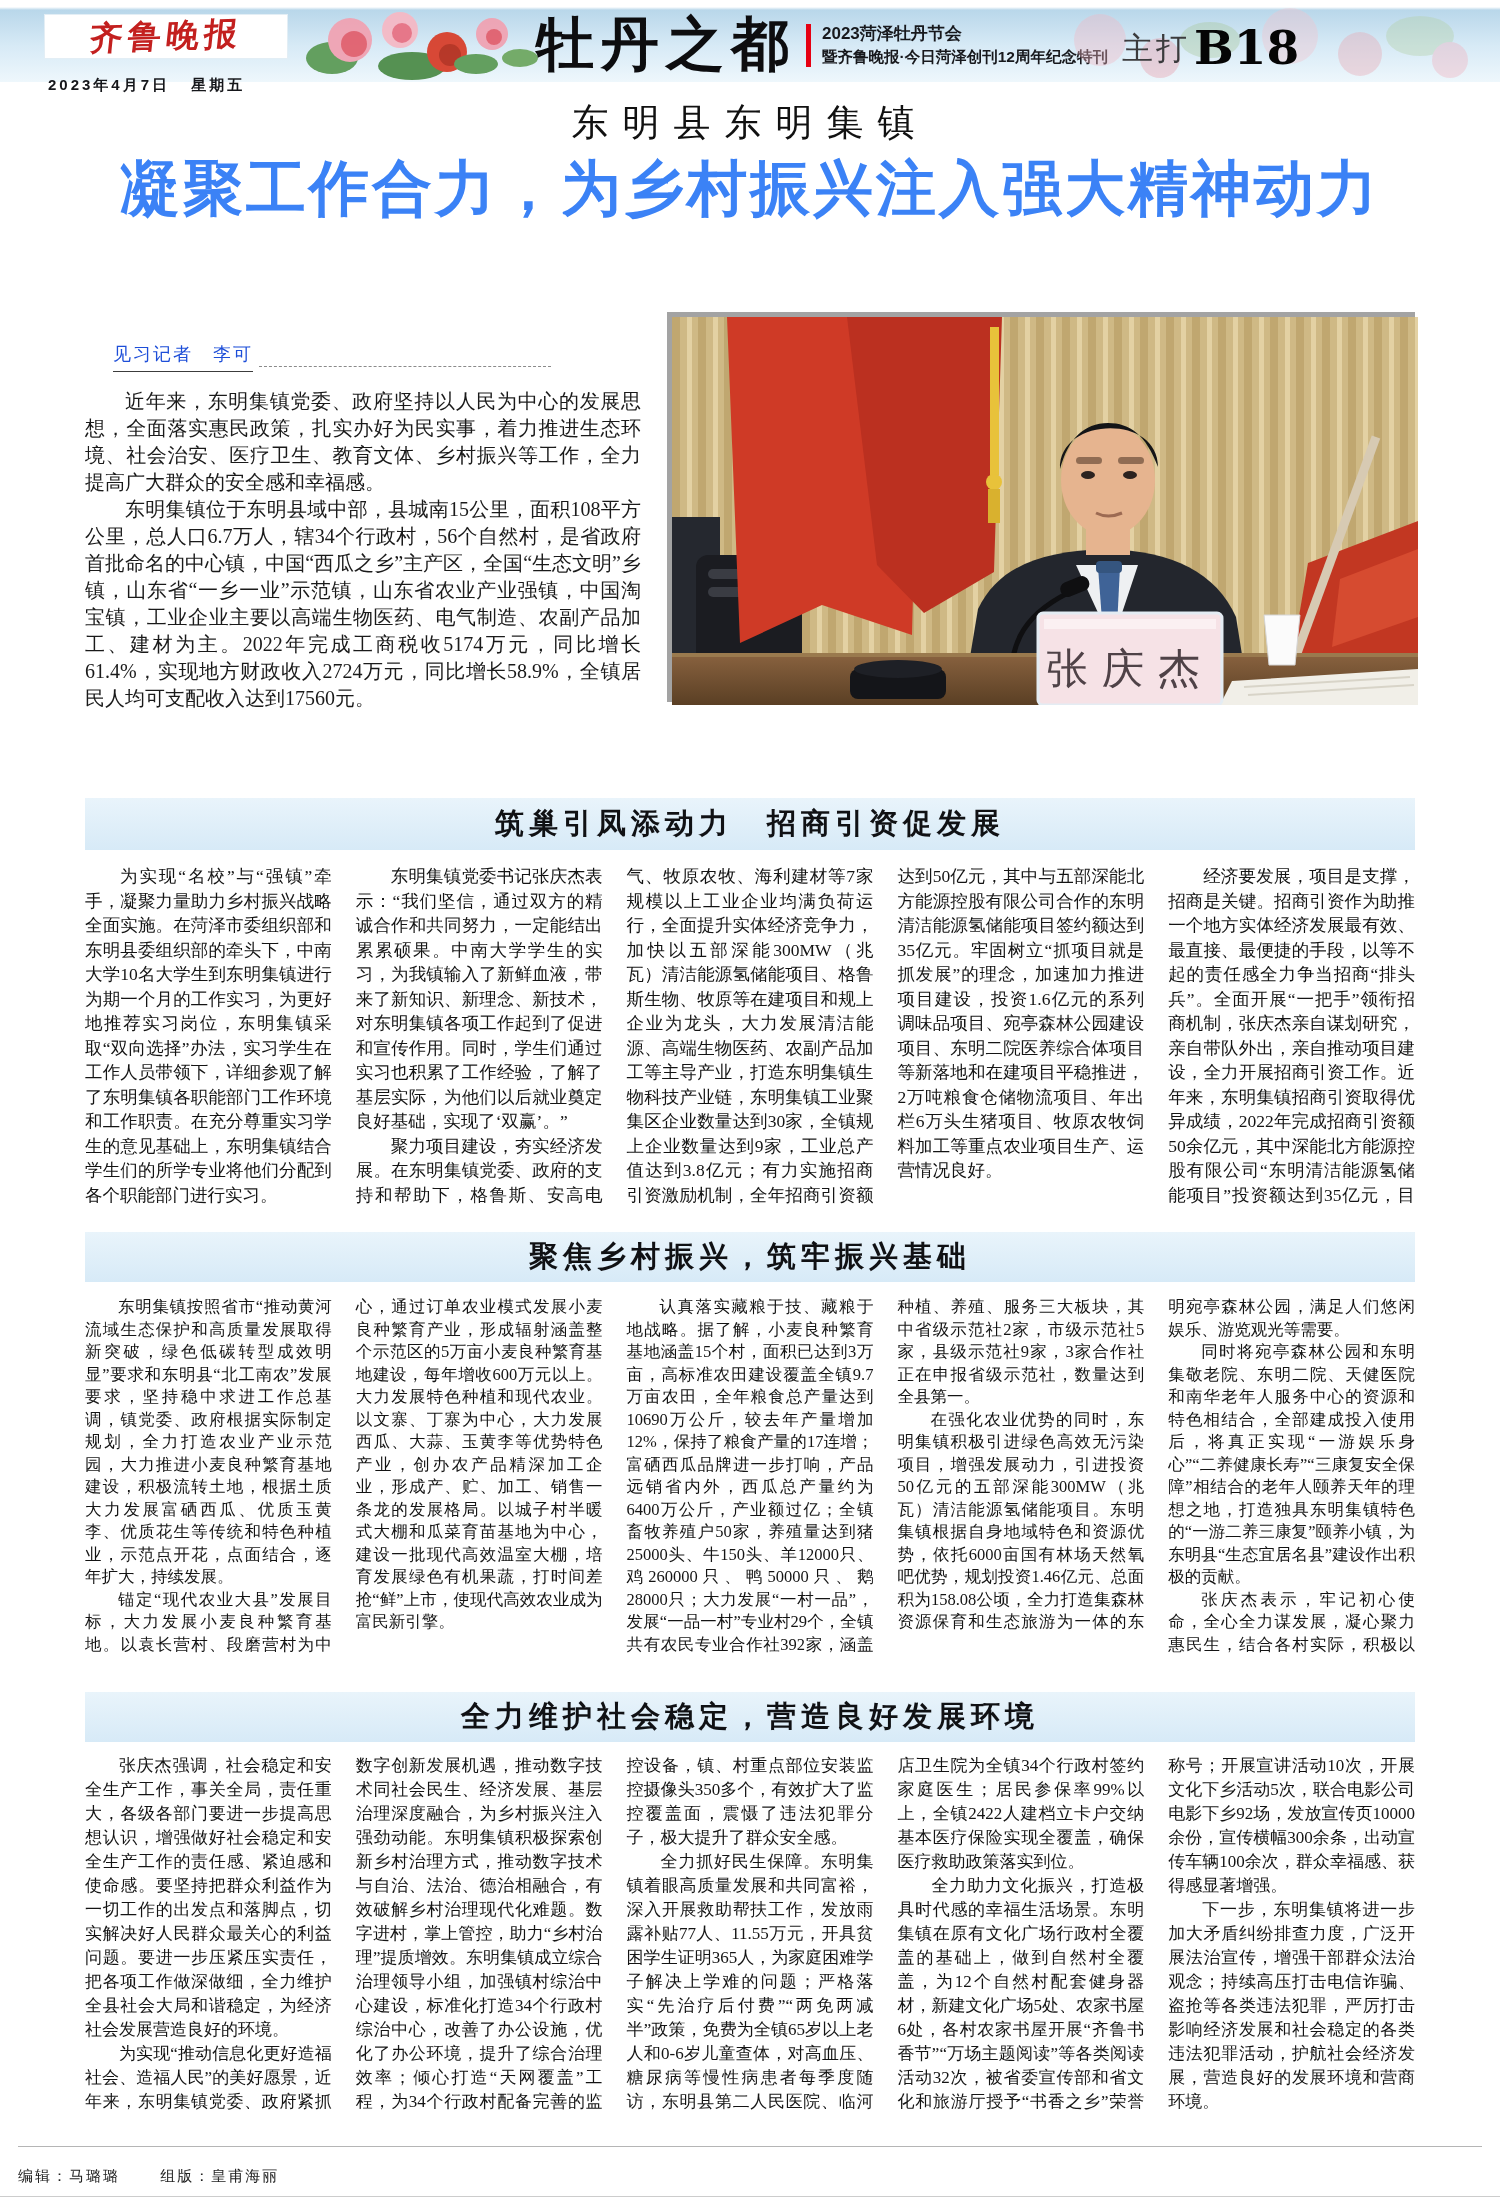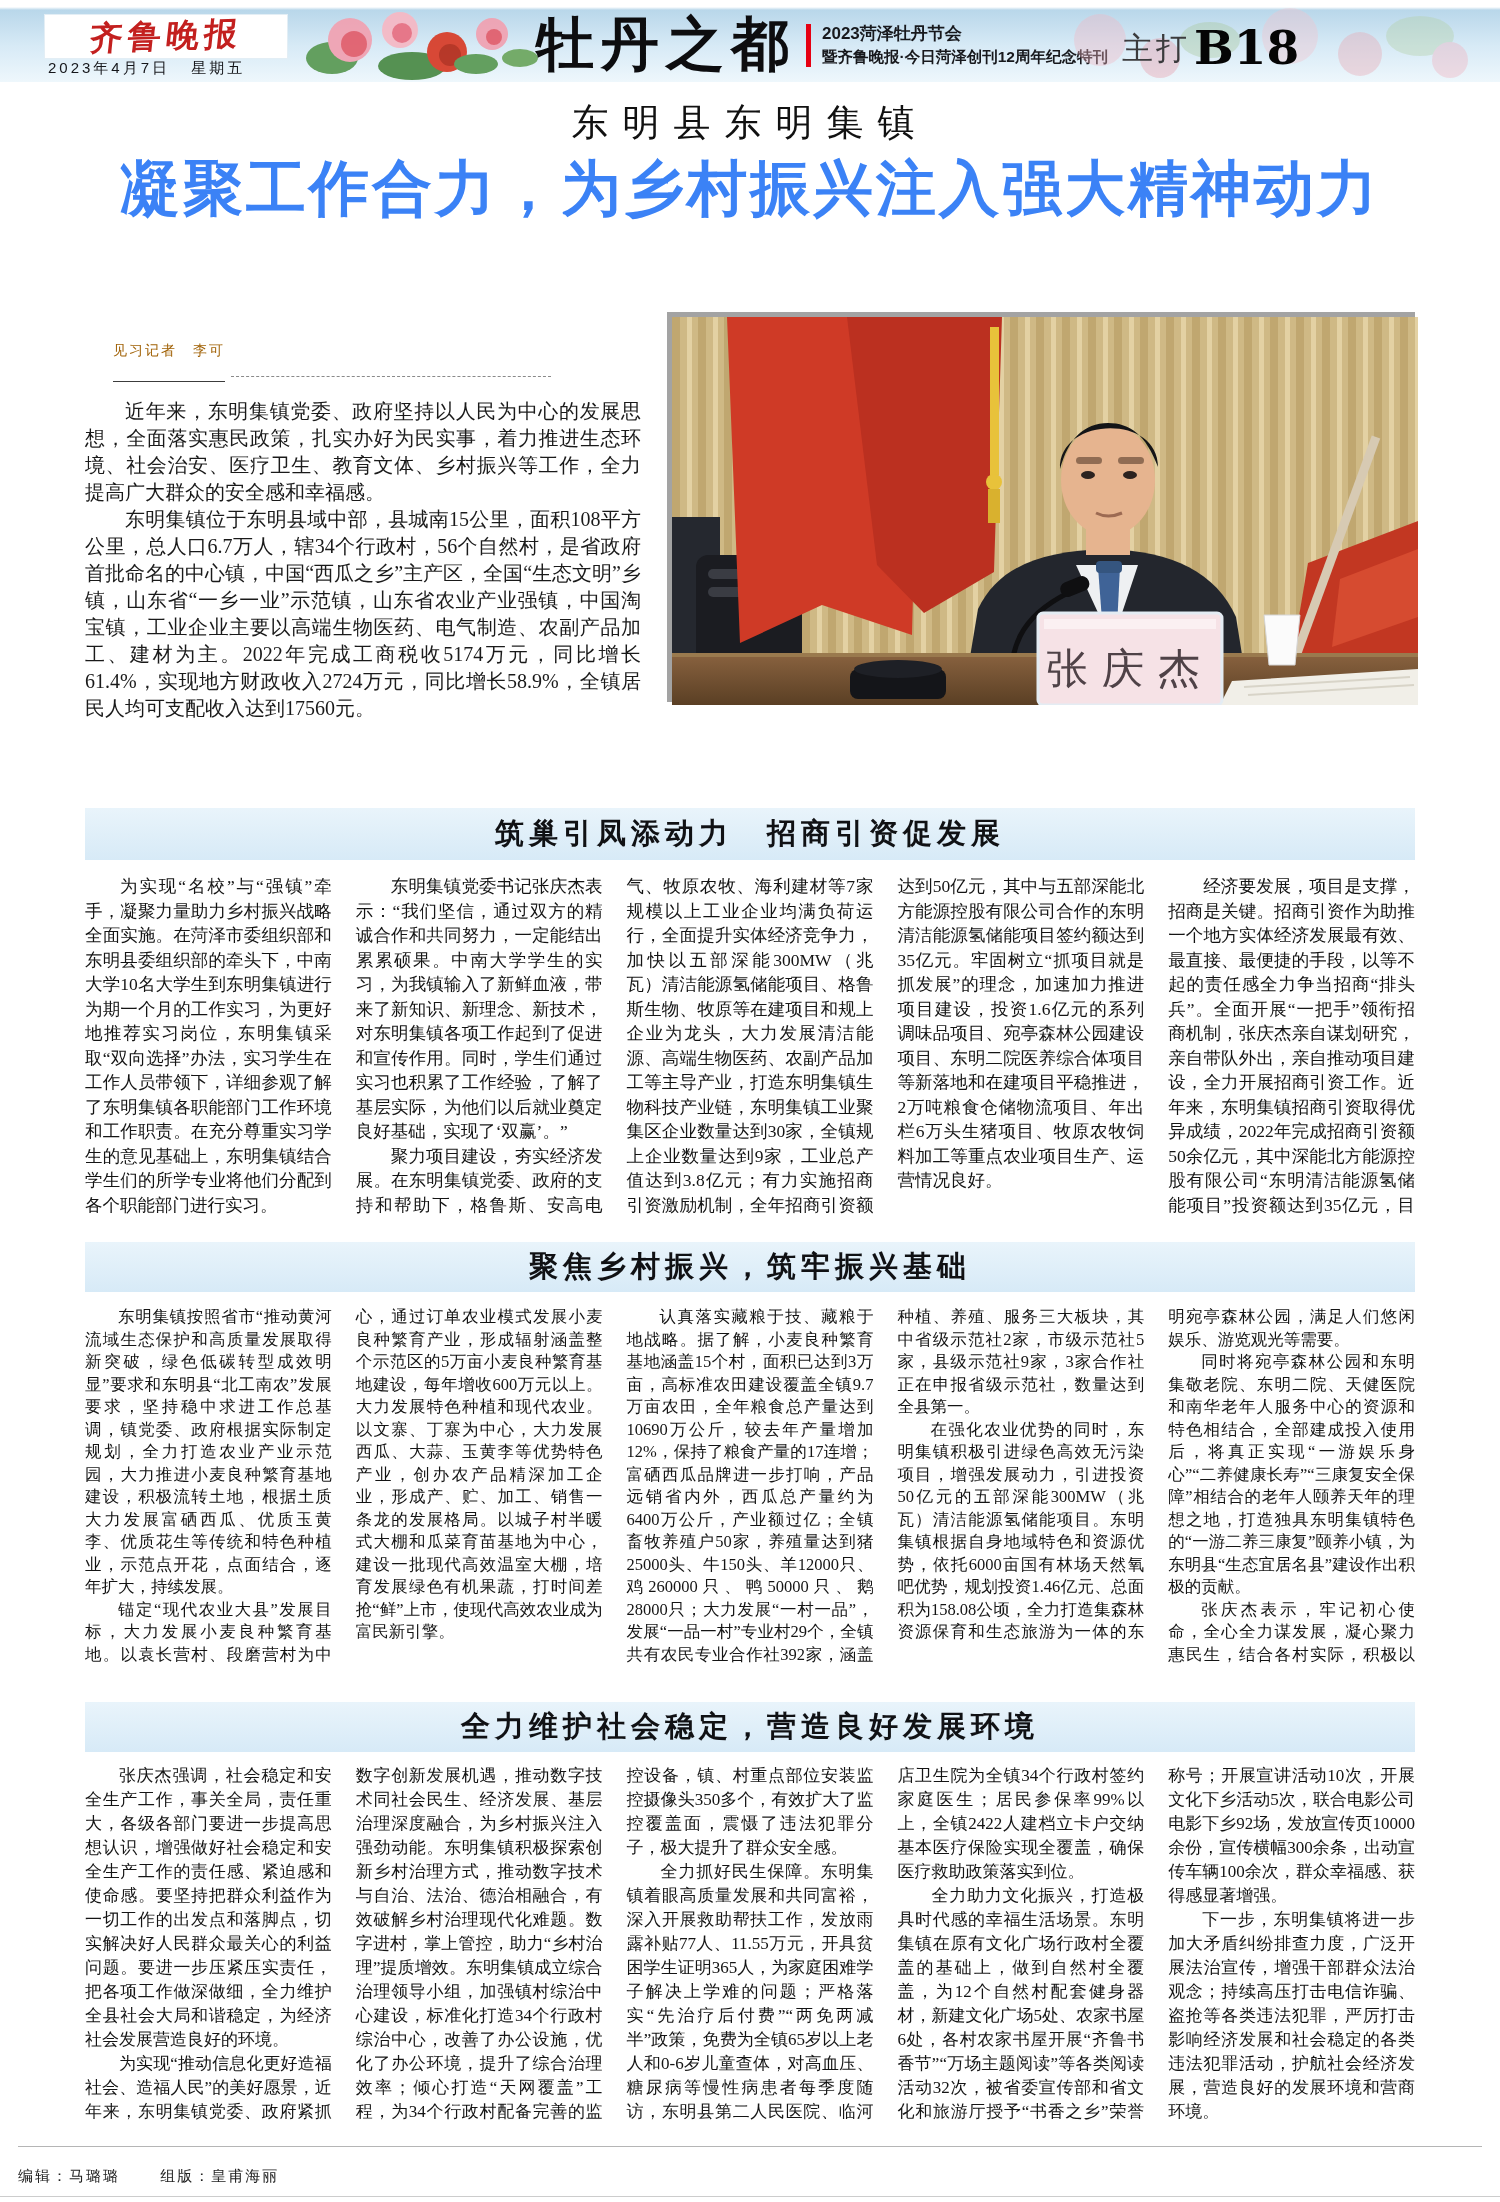--- a/index.html
+++ b/index.html
@@ -5,43 +5,43 @@
   html,body{margin:0;padding:0;background:#ffffff;}
   .page{position:relative;width:1500px;height:2202px;background:#ffffff;overflow:hidden;
         font-family:"Liberation Serif","DejaVu Serif",serif;color:#1a1a1a;}
   
   .masthead{position:relative;height:82px;
     background:linear-gradient(180deg,#ffffff 0px,#ffffff 7px,#b9d7ea 10px,#d7eaf6 46px,#eef7fc 82px);}
   .logo-box{position:absolute;left:45px;top:15px;width:242px;height:43px;background:#ffffff;
     display:flex;align-items:center;justify-content:center;box-shadow:0 0 0 1px #e3eef5;}
   .logo-text{font-size:33px;font-weight:bold;color:#c3201f;letter-spacing:5px;
     transform:skewX(-8deg) rotate(-2deg);font-family:"DejaVu Serif",serif;}
-  .masthead-date{position:absolute;left:48px;top:59px;font-size:15px;color:#15161a;
-    font-family:"Liberation Sans",sans-serif;letter-spacing:3px;}
+  .masthead-date{position:absolute;left:48px;top:76px;font-size:15px;color:#15161a;
+    font-family:"Liberation Sans",sans-serif;letter-spacing:3px;font-weight:bold;}
   .peony-left{position:absolute;left:262px;top:0;width:300px;height:82px;}
   .peony-right{position:absolute;left:1040px;top:0;width:430px;height:82px;opacity:.38;}
   .masthead-title{position:absolute;left:536px;top:6px;font-size:58px;font-weight:bold;color:#0d0d0f;
     letter-spacing:7px;font-family:"DejaVu Serif",serif;}
   .edition-note{position:absolute;left:806px;top:24px;border-left:5px solid #e60012;padding-left:11px;
     font-family:"Liberation Sans",sans-serif;color:#17181c;}
   .edition-note .l1{font-size:17px;font-weight:bold;line-height:20px;}
   .edition-note .l2{font-size:15.5px;font-weight:bold;line-height:20px;margin-top:3px;}
   .page-label{position:absolute;left:1122px;top:28px;font-size:31px;font-weight:normal;color:#3b3b3d;
     font-family:"Liberation Sans",sans-serif;letter-spacing:3px;}
   .page-number{position:absolute;left:1194px;top:20px;font-size:47px;font-weight:bold;color:#050505;
     font-family:"DejaVu Serif",serif;}
   
   .content{margin:0 85px;}
   .kicker{margin-top:18px;text-align:center;font-size:37px;letter-spacing:14px;color:#111;height:46px;line-height:46px;}
   .headline{margin-top:4px;text-align:center;font-size:60px;font-weight:bold;letter-spacing:3px;
     color:#3b82f6;height:78px;line-height:78px;white-space:nowrap;}
   .article-row{display:flex;margin-top:84px;}
   .article-left{width:562px;padding-top:30px;}
   .byline-wrap{display:flex;align-items:flex-end;width:438px;margin-left:28px;}
-  .byline{font-size:14px;letter-spacing:2px;padding-bottom:21px;border-bottom:1px solid #3c3c3c;color:#a16207;}
+  .byline{font-size:18px;letter-spacing:2px;padding-bottom:5px;border-bottom:1px solid #3c3c3c;color:#1d4ed8;}
   .byline-rule{flex:1;border-bottom:1px dashed #8a8a8a;margin-left:6px;height:1px;margin-bottom:5px;}
   .intro{margin-top:16px;font-size:20px;line-height:27px;text-align:justify;}
   .intro p{margin:0;text-indent:2em;}
   .photo-frame{width:748px;height:390px;margin-left:26px;position:relative;border:5px solid #a3a3a3;box-sizing:border-box;}
   .photo-frame svg{display:block;}
   
   .section-band{height:52px;background:linear-gradient(180deg,#e9f4fb,#d7eaf7);display:flex;align-items:center;
     justify-content:center;font-size:29px;font-weight:bold;letter-spacing:5px;color:#101114;}
   .band-1{margin-top:86px;}
   .band-2{margin-top:18px;height:50px;}

